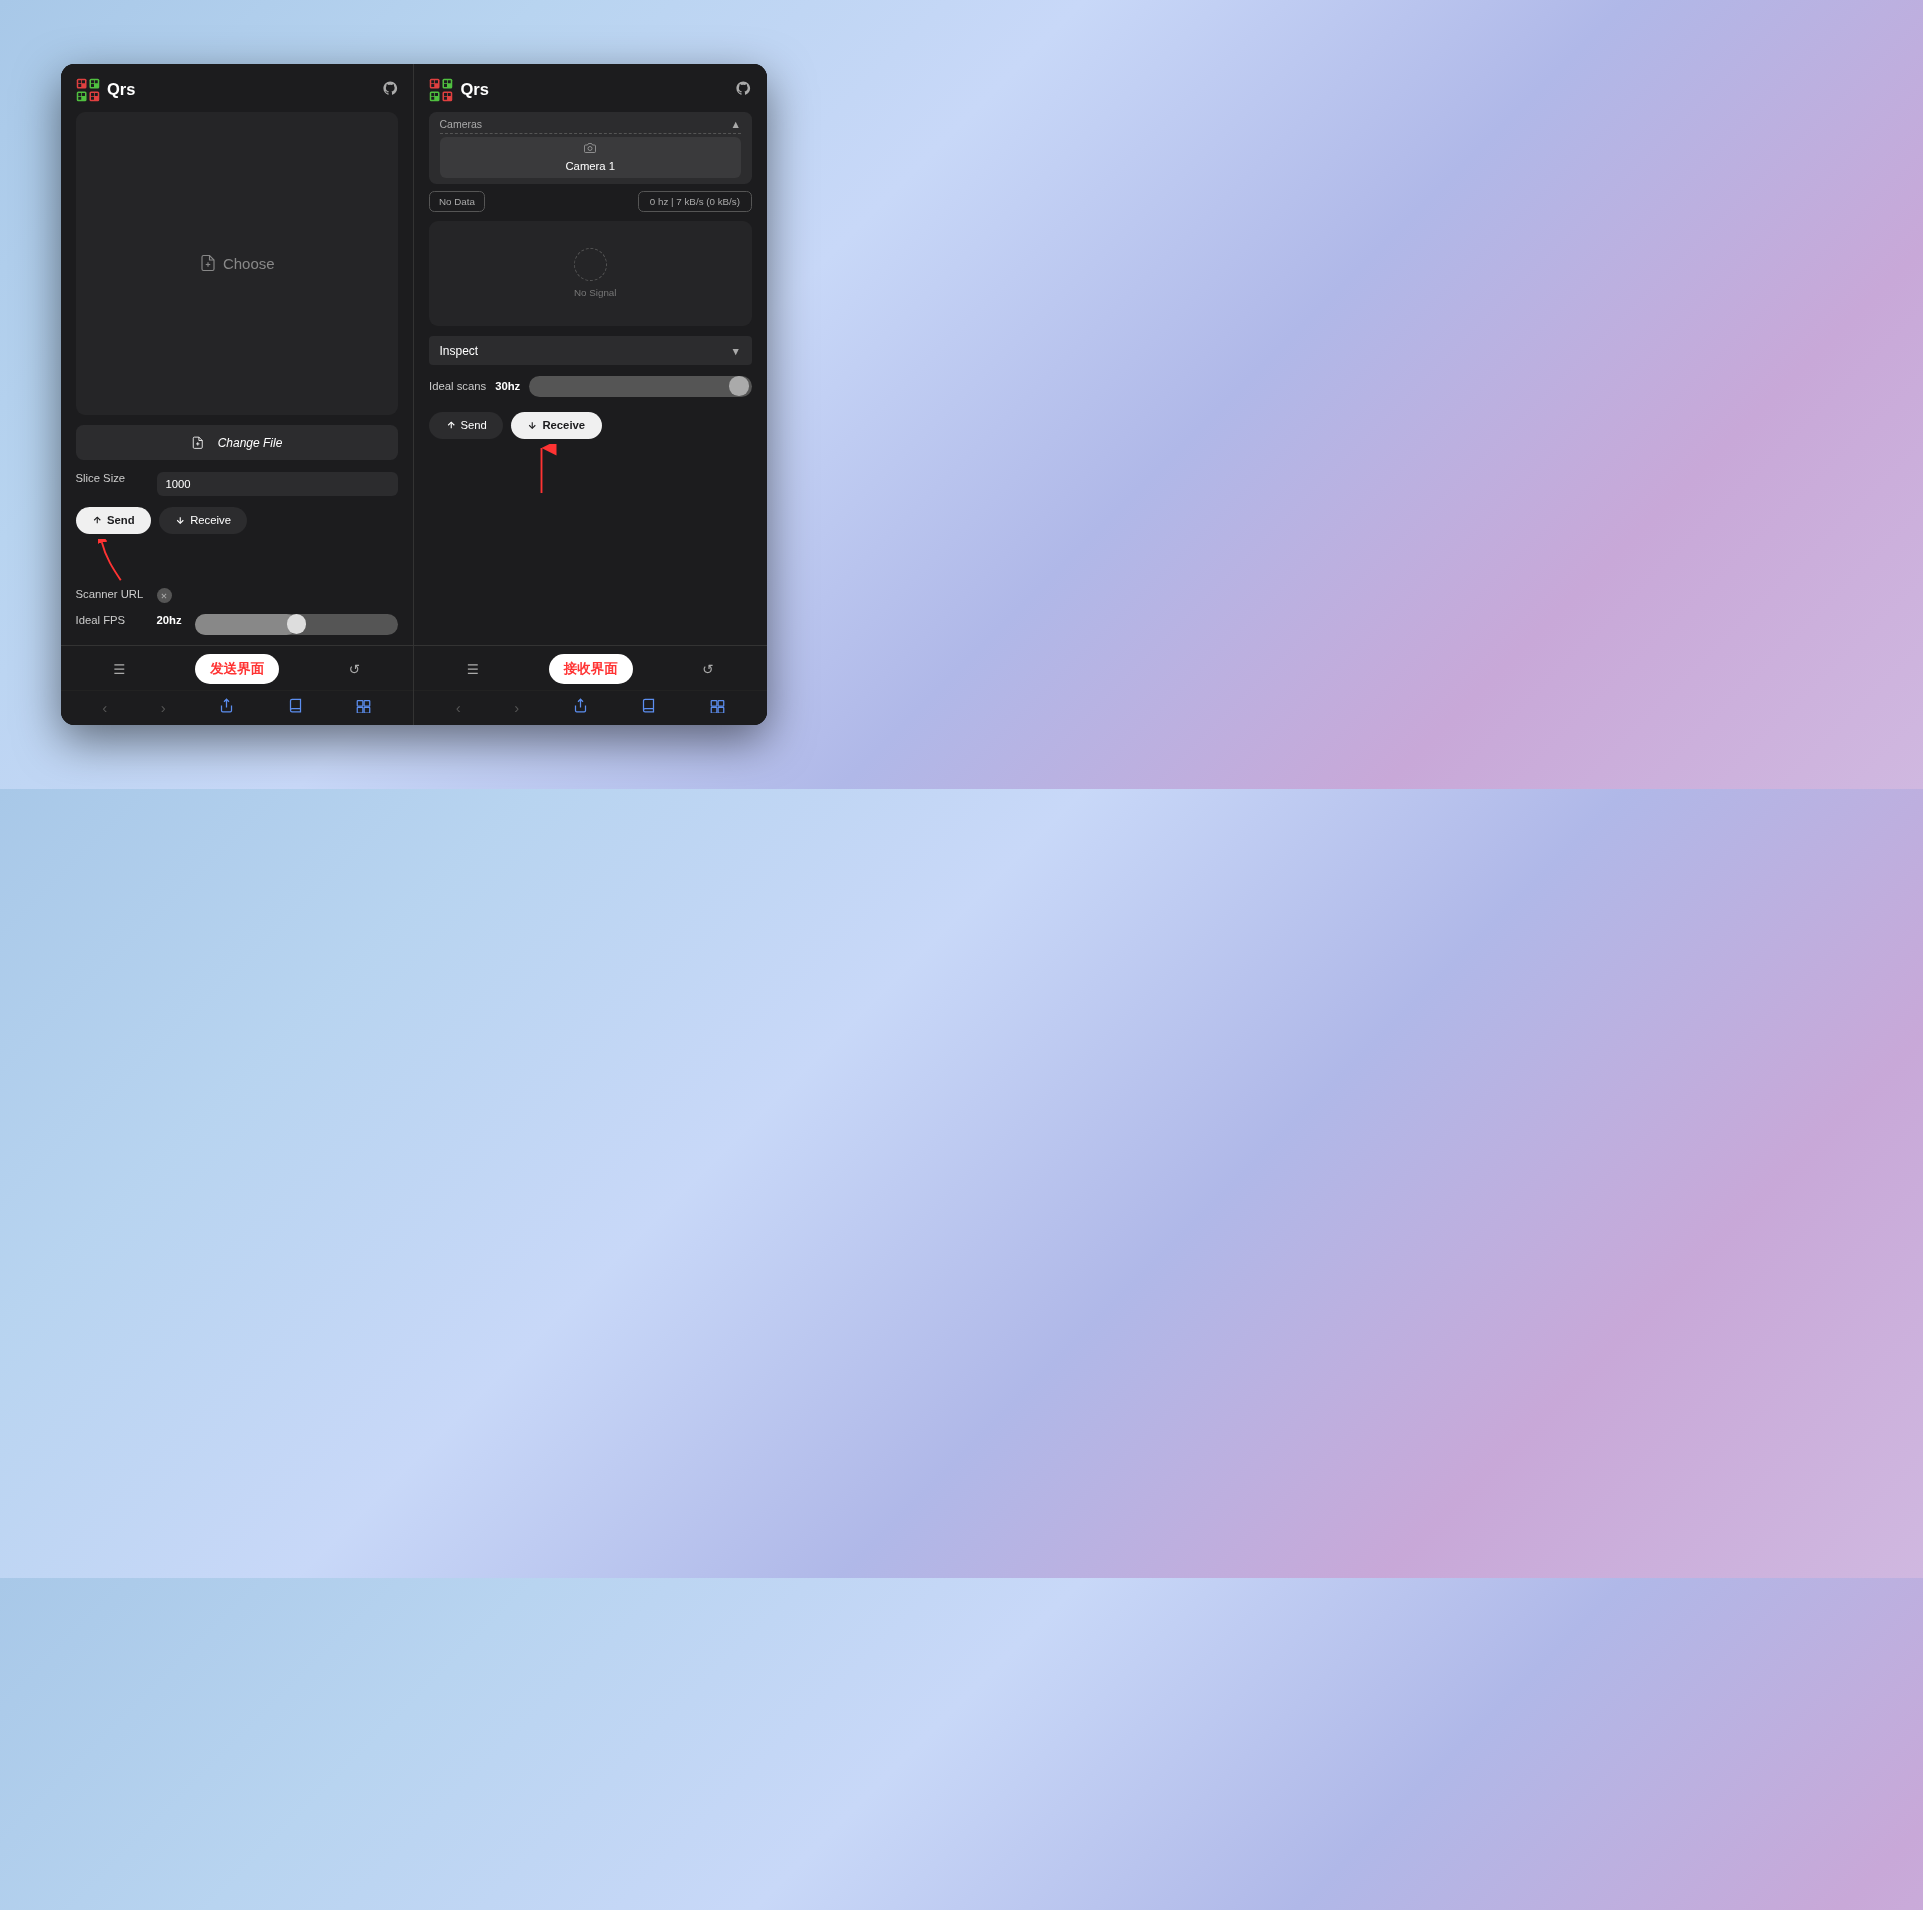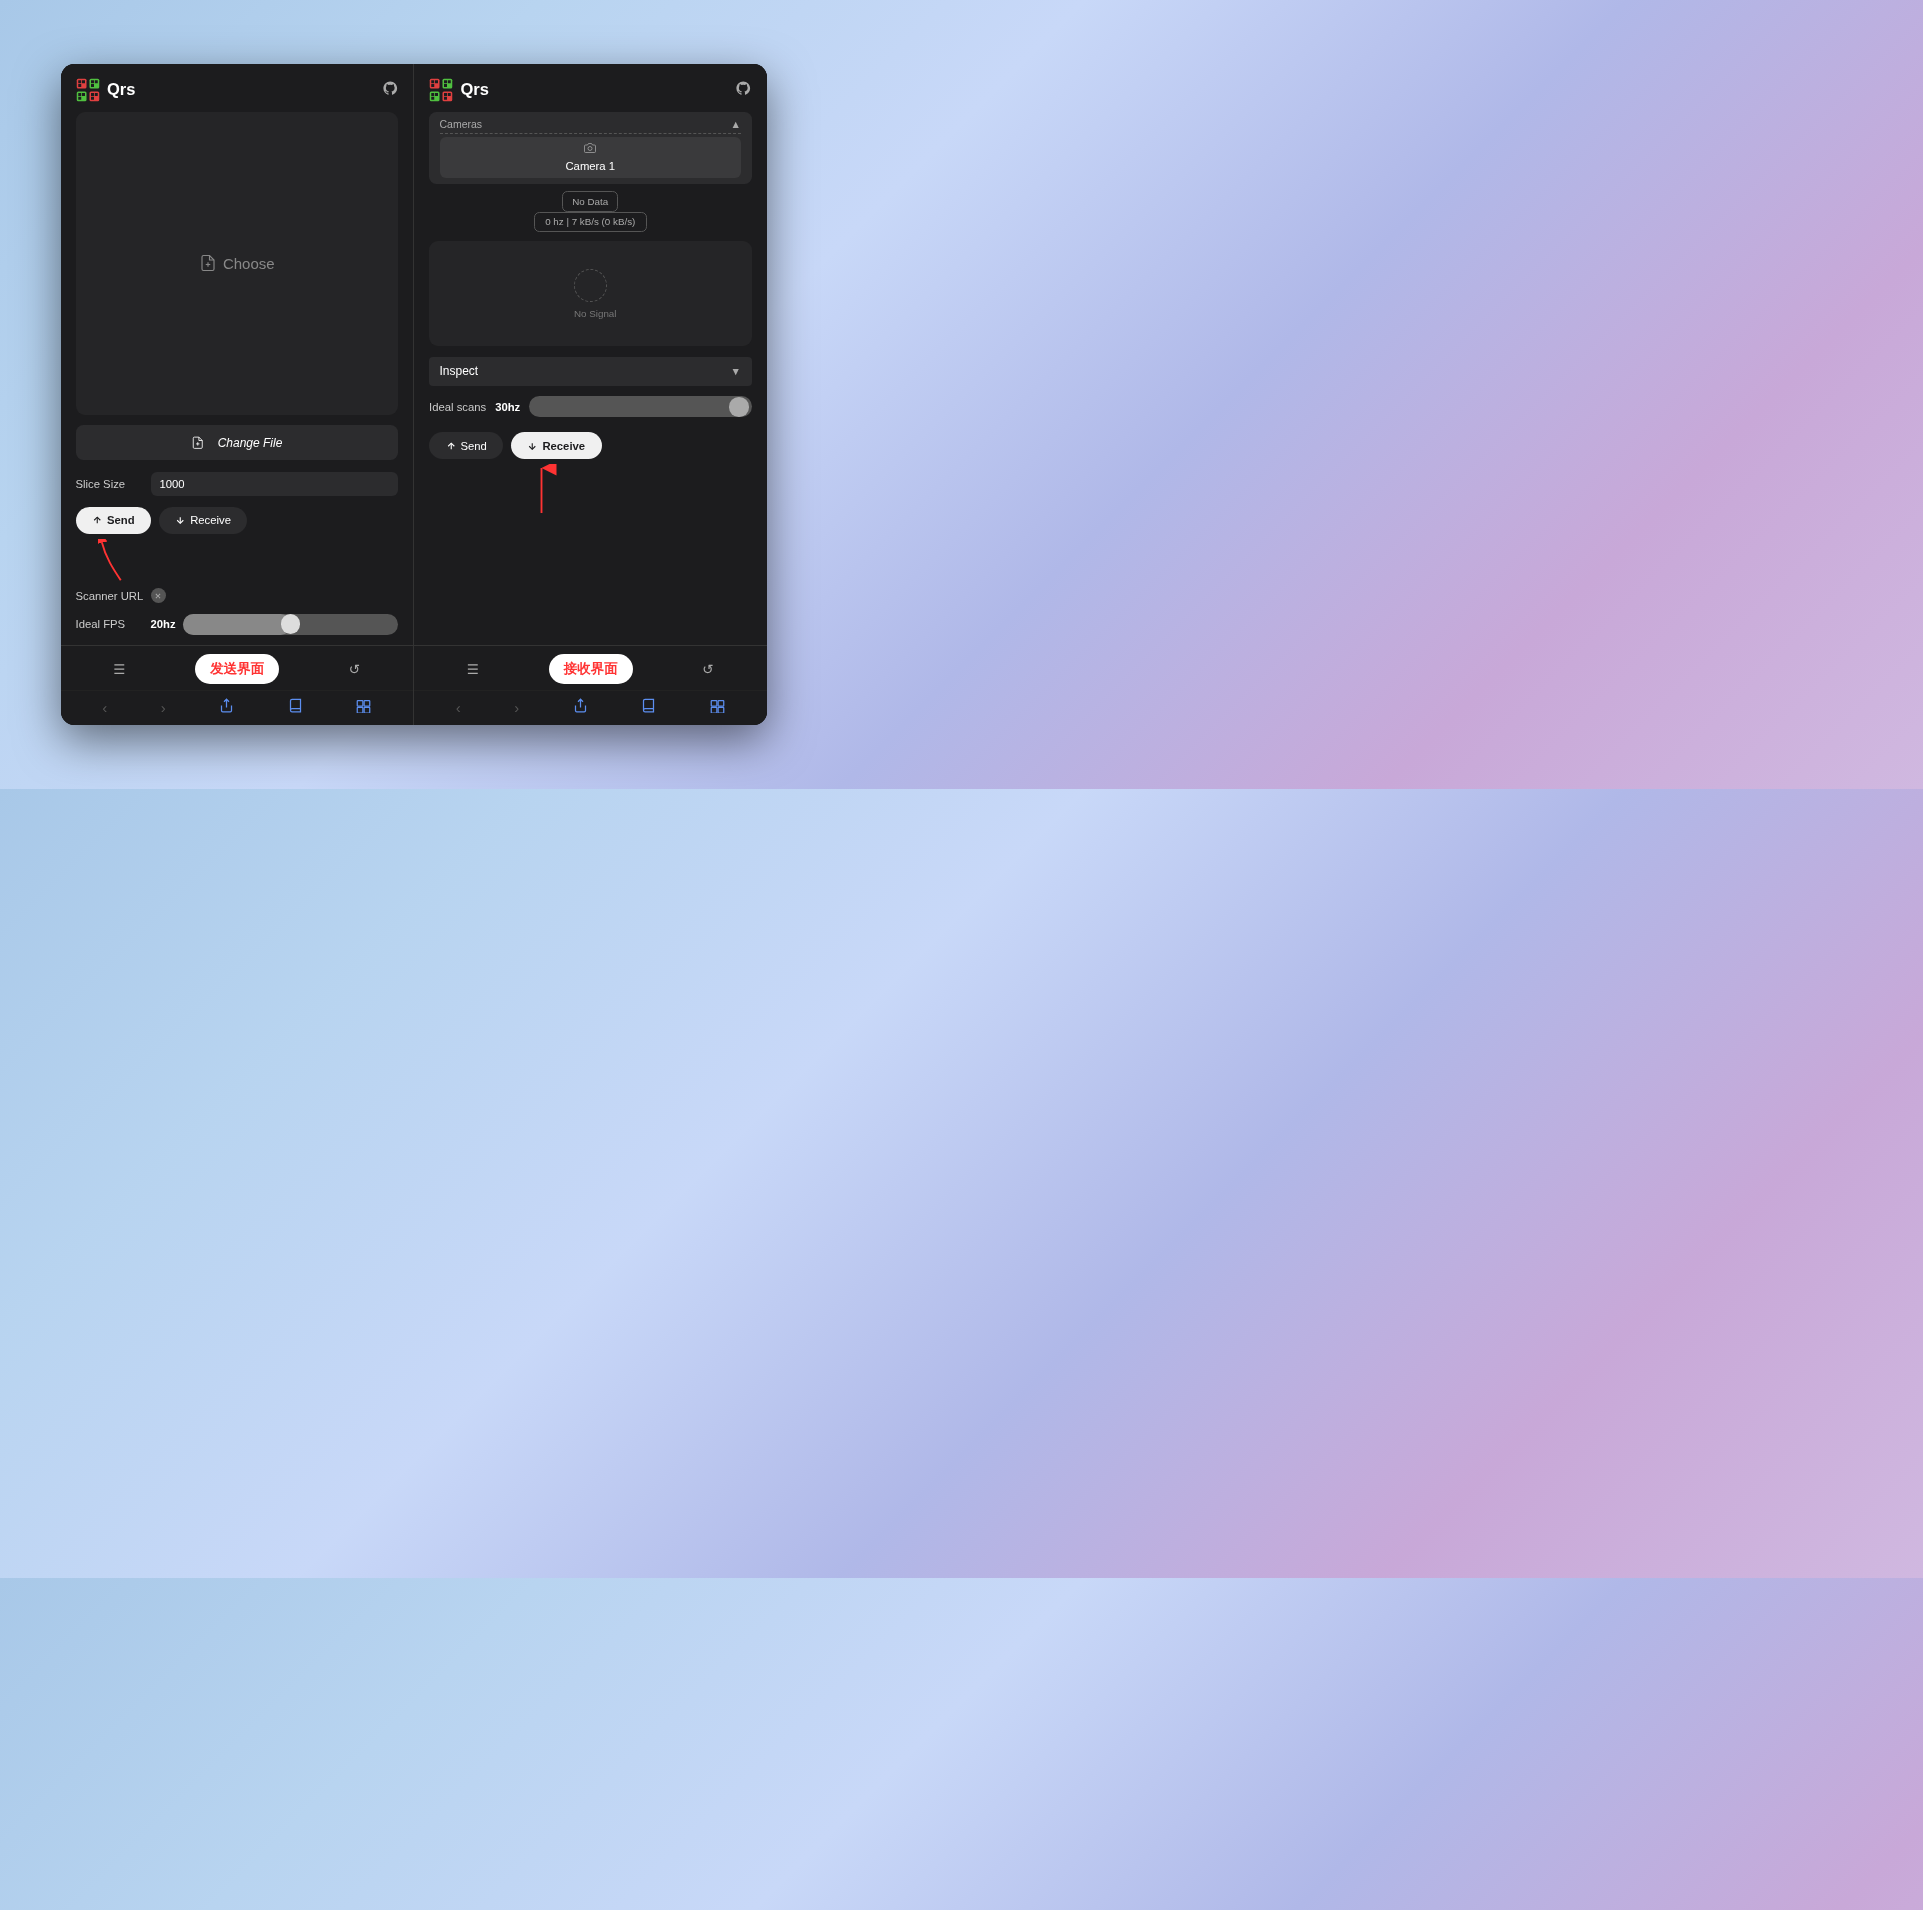--- a/index.html
+++ b/index.html
@@ -96,23 +96,23 @@
       align-items: center;
       justify-content: center;
       gap: 13px;
       cursor: pointer;
       margin-bottom: 12px;
       width: 100%;
       font-style: italic;
     }
     .field-row {
       display: flex;
-      align-items: center;
+      align-items: flex-start;
       margin-bottom: 10.5px;
-      gap: 0;
+      gap: 6px;
     }
     .field-label {
       color: #cccccc;
       font-size: 11.3px;
       min-width: 75px;
     }
     .field-input {
       background: #2c2c2e;
       border: none;
       border-radius: 6px;
@@ -265,21 +265,20 @@
       padding: 5.3px 9px;
       color: #ffffff;
       font-size: 11.3px;
       flex-direction: column;
     }
     .status-row {
       display: flex;
       align-items: center;
       justify-content: space-between;
       margin-bottom: 9px;
-      flex-direction: column;
     }
     .no-data-badge {
       background: transparent;
       border: 0.8px solid #555;
       border-radius: 5.3px;
       color: #aaa;
       font-size: 9.8px;
       padding: 3.8px 9px;
     }
     .data-stats {

